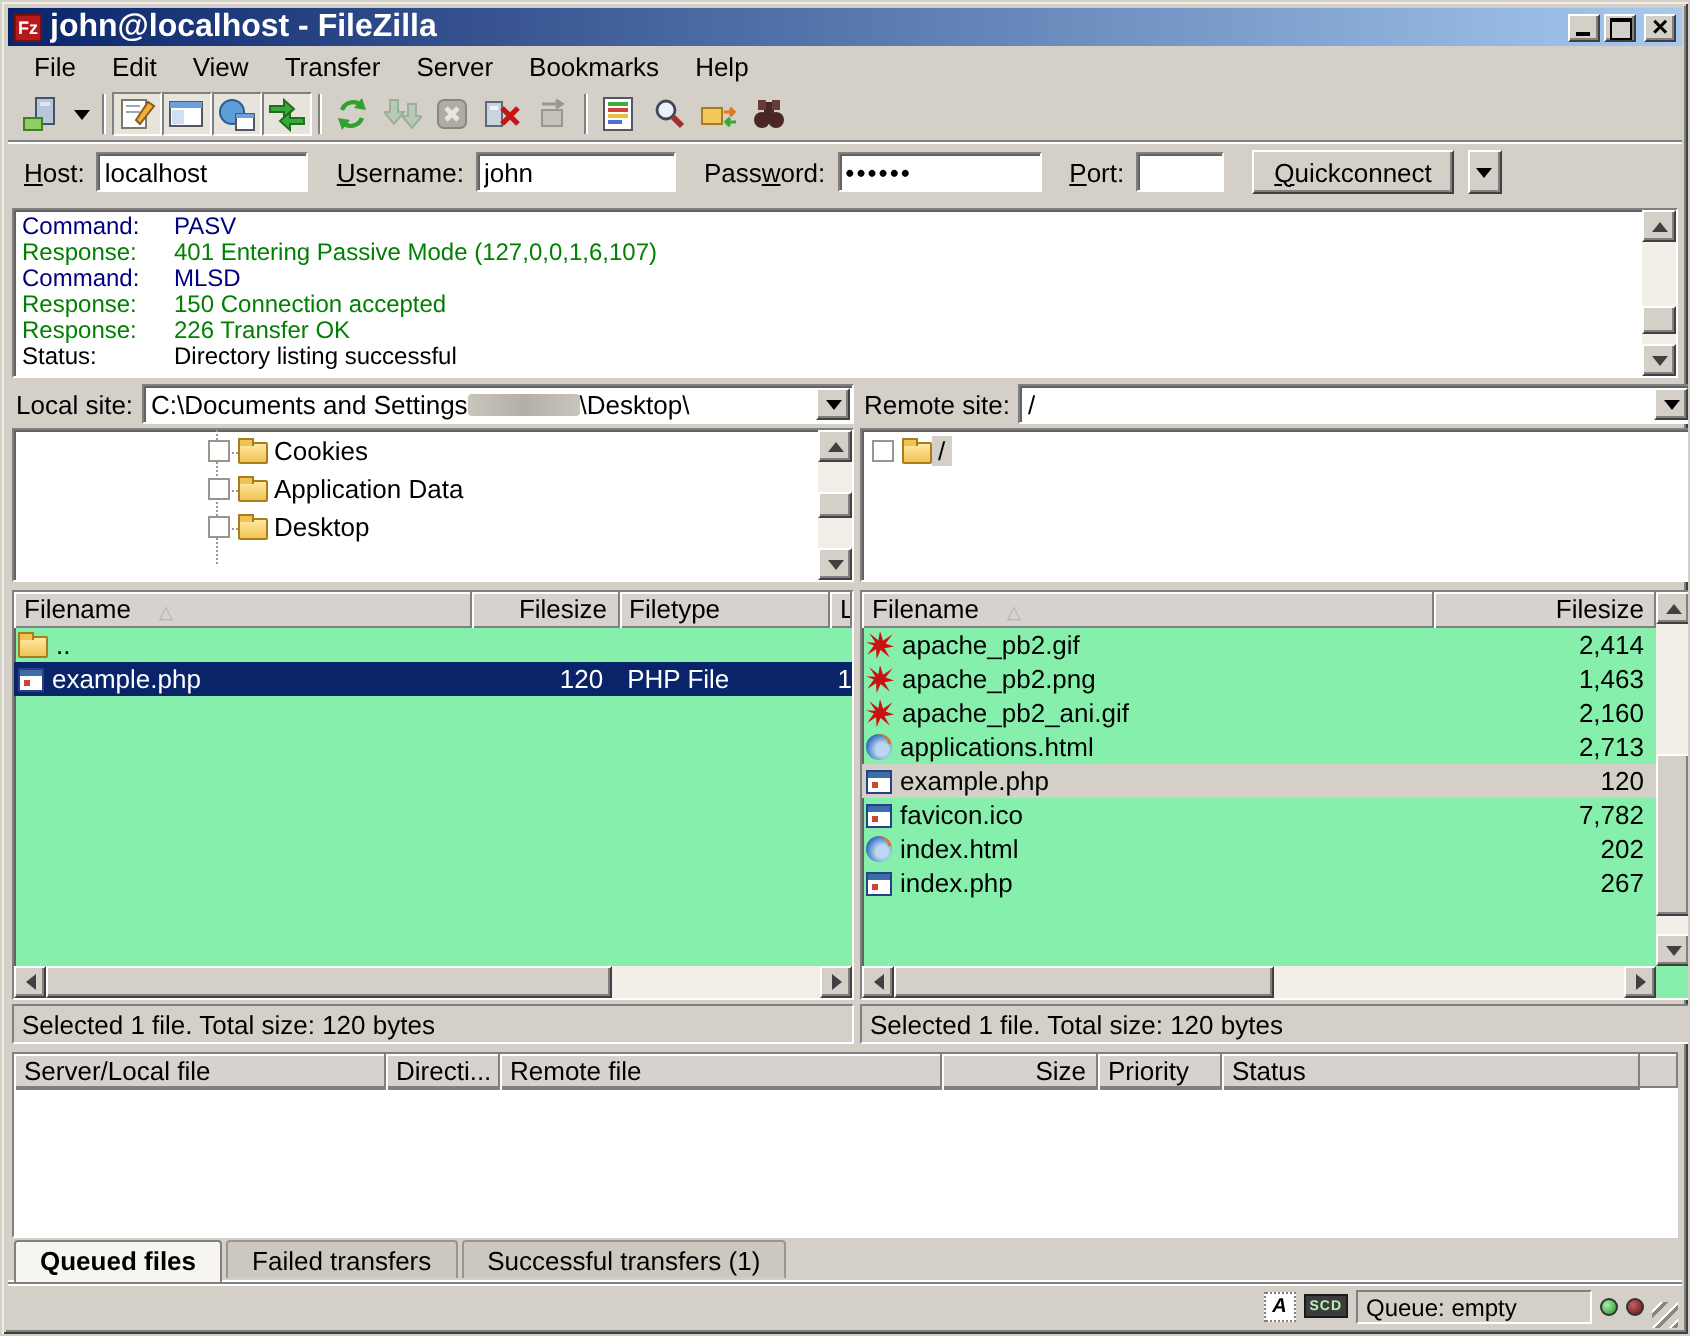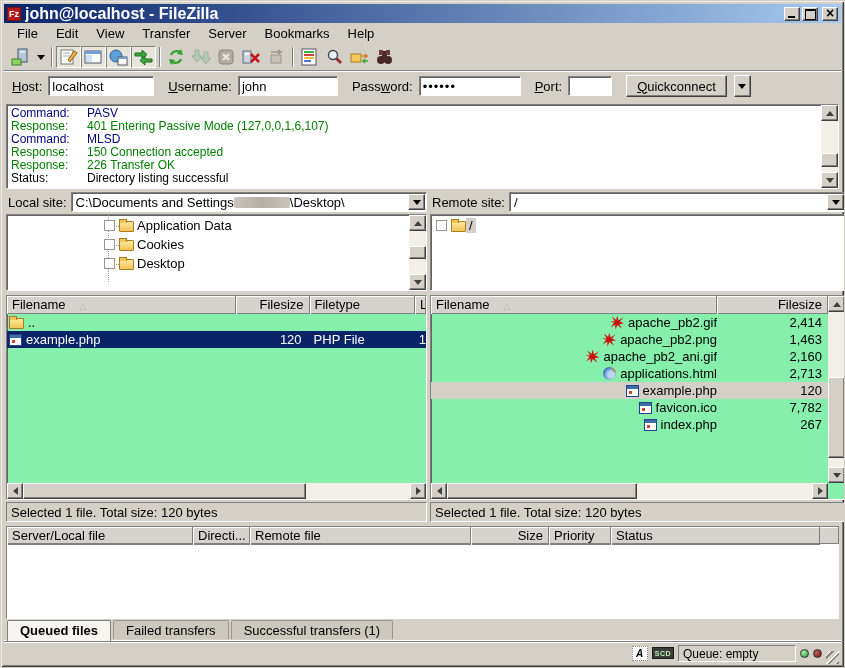--- a/index.html
+++ b/index.html
@@ -123,21 +123,21 @@
   .local-list .hcell:nth-of-type(4){ flex:1; }
   .remote-list .hcell:nth-of-type(1){ width:286px; }
   .remote-list .hcell:nth-of-type(2){ width:111px; text-align:right; }
   .rowsarea{ flex:1; overflow:hidden; }
   .frow{ height:17px; display:flex; align-items:center; white-space:nowrap; }
   .frow .c-name{ display:flex; align-items:center; gap:4px; padding-left:2px; overflow:hidden; }
   .local-list .c-name{ width:230px; }
   .local-list .c-size{ width:74px; text-align:right; padding-right:7px; }
   .local-list .c-type{ width:106px; padding-left:5px; }
   .local-list .c-mod{ flex:1; padding-left:5px; }
-  .remote-list .c-name{ width:286px;justify-content:flex-end; }
+  .remote-list .c-name{ width:286px; }
   .remote-list .c-size{ width:111px; text-align:right; padding-right:6px; }
   .frow.selected{ background:#0a246a; color:#fff; }
   .remote-list .frow.selected{ background:#d4d0c8; color:#000; }
 
   
   .ficon{ flex:0 0 auto; display:inline-block; }
   .icon-folder{ width:15px; height:11px; background:linear-gradient(#ffe9a2,#f0c355); border:1px solid #a97d1e;
     border-radius:1px; position:relative; margin-top:2px; }
   .icon-folder::before{ content:""; position:absolute; top:-3px; left:-1px; width:6px; height:3px;
     background:#f0c355; border:1px solid #a97d1e; border-bottom:none; }
@@ -386,29 +386,29 @@
         <div class="combo">
           <span class="cval"><span>C:\Documents and Settings</span><span class="redacted"></span><span>\Desktop\</span></span>
           <div class="combodrop">
               <span class="dtri"></span>
             </div>
         </div>
       </div>
       <div class="treebox local">
         <div>
 
+            <div class="titem expander-none">
+              <span class="texp"></span>
+              <span class="ficon icon-folder"></span>
+              <span class="tlabel">Cookies</span>
+            </div>
             <div class="titem expander-plus">
               <span class="texp"></span>
               <span class="ficon icon-folder"></span>
               <span class="tlabel">Application Data</span>
-            </div>
-            <div class="titem expander-none">
-              <span class="texp"></span>
-              <span class="ficon icon-folder"></span>
-              <span class="tlabel">Cookies</span>
             </div>
             <div class="titem expander-minus">
               <span class="texp"></span>
               <span class="ficon icon-folder"></span>
               <span class="tlabel">Desktop</span>
             </div>
           </div>
         <div class="vscroll">
           <div class="sbtn">
               <span class="tri-u"></span>
@@ -529,20 +529,27 @@
                 <span>example.php</span>
               </span>
               <span class="c-size">120</span>
             </div>
             <div class="frow">
               <span class="c-name">
                 <span class="ficon icon-php"></span>
                 <span>favicon.ico</span>
               </span>
               <span class="c-size">7,782</span>
+            </div>
+            <div class="frow">
+              <span class="c-name">
+                <span class="ficon icon-html"></span>
+                <span>index.html</span>
+              </span>
+              <span class="c-size">202</span>
             </div>
             <div class="frow">
               <span class="c-name">
                 <span class="ficon icon-php"></span>
                 <span>index.php</span>
               </span>
               <span class="c-size">267</span>
             </div>
           </div>
         <div class="vscroll">

